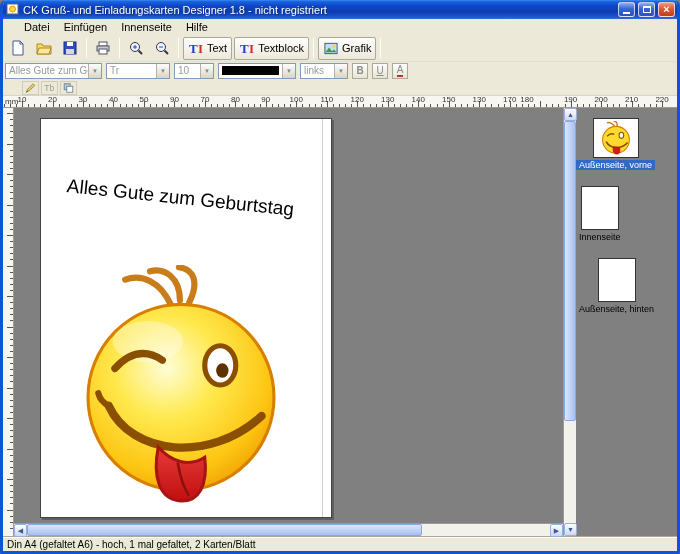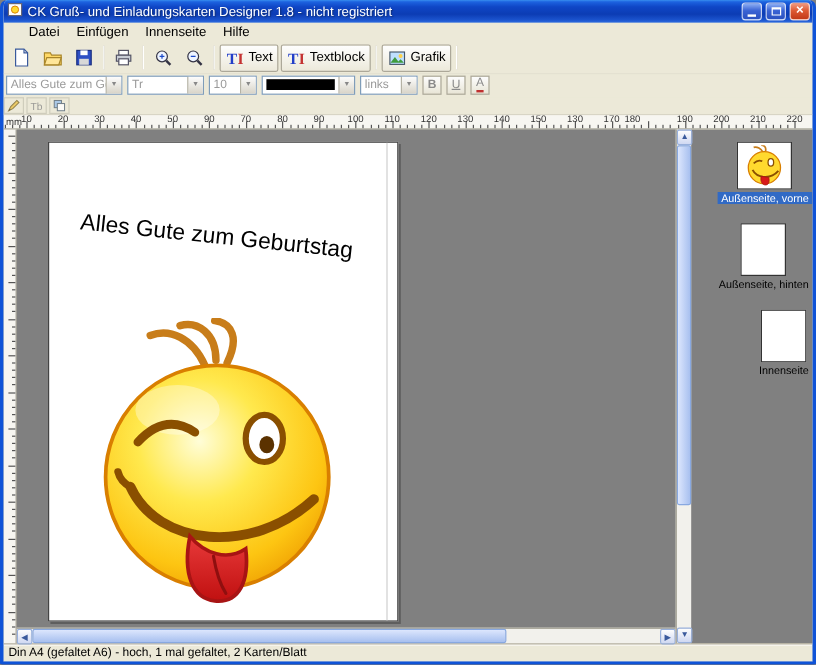--- a/index.html
+++ b/index.html
@@ -46,21 +46,21 @@
   .size-combo{width:40px;}
   .color-combo{width:78px;}
   .align-combo{width:48px;}
   .swatch{flex:1;height:9px;margin:0 3px;background:#000;}
   .fbtn{width:16px;height:16px;border:1px solid #aca899;background:linear-gradient(180deg,#fdfdfd,#e8e5d6);
     font-size:10px;color:#8a8a8a;display:flex;align-items:center;justify-content:center;padding:0;font-family:inherit;}
   .fbtn .u{text-decoration:underline;}
   .fbtn .a{border-bottom:2px solid #c03030;line-height:1;}
 
   
-  .toolbar-small{flex:0 0 15px;display:flex;align-items:center;gap:2px;background:#ece9d8;padding:0 0;border-bottom:1px solid #d8d5c5;}
+  .toolbar-small{flex:0 0 15px;display:flex;align-items:center;gap:2px;background:#ece9d8;padding:0 19px;border-bottom:1px solid #d8d5c5;}
   .sbtn{width:17px;height:14px;display:flex;align-items:center;justify-content:center;background:transparent;
     border:1px solid #c9c6b6;opacity:.8;padding:0;font-size:8px;color:#777;font-family:inherit;}
 
   
   .ruler-h{flex:0 0 12px;position:relative;background:#f7f6f1;border-bottom:1px solid #9c9a8c;font-size:8px;color:#333;}
   .ruler-unit{position:absolute;left:2px;top:1px;font-size:8px;}
   .ticks{position:absolute;inset:0;overflow:hidden;}
   .tick{position:absolute;bottom:0;width:1px;height:3px;background:#555;}
   .tick.major{height:6px;}
   .tick-label{position:absolute;top:-1px;transform:translateX(-50%);font-size:8px;}
@@ -88,21 +88,21 @@
   .hscroll .scroll-btn.right{right:0;top:0;}
   .hthumb{position:absolute;left:13px;top:0;height:12px;width:72%;
     background:linear-gradient(180deg,#dce6fd,#a8c0ef);border:1px solid #88a8e0;border-radius:2px;}
   .vscroll{flex:0 0 13px;width:13px;position:relative;background:#f2f1ec;border-left:1px solid #9c9a8c;}
   .vscroll .scroll-btn.top{top:0;left:0;}
   .vscroll .scroll-btn.bottom{bottom:0;left:0;}
   .vthumb{position:absolute;top:13px;left:0;width:12px;height:70%;
     background:linear-gradient(90deg,#dce6fd,#a8c0ef);border:1px solid #88a8e0;border-radius:2px;}
 
   
-  .sidepanel{flex:0 0 101px;width:101px;background:#808080;display:flex;flex-direction:column;align-items:flex-end;padding-top:10px;}
+  .sidepanel{flex:0 0 101px;width:101px;background:#808080;display:flex;flex-direction:column;align-items:flex-start;padding-top:10px;}
   .thumb-group{display:flex;flex-direction:column;align-items:center;margin-bottom:16px;cursor:pointer;}
   .thumb{background:#fff;border:1px solid #333;display:flex;align-items:center;justify-content:center;}
   .thumb-front{width:46px;height:40px;}
   .thumb.blank{width:38px;height:44px;}
   .thumb-label{margin-top:2px;font-size:9px;color:#000;padding:0 3px;white-space:nowrap;}
   .thumb-group.selected .thumb-label{background:#316ac5;color:#fff;}
 
   
   .statusbar{flex:0 0 15px;background:#ece9d8;display:flex;align-items:center;font-size:10px;
     padding-left:4px;border-top:1px solid #aca899;box-shadow:inset 0 1px 0 #fff;}
@@ -528,25 +528,25 @@
             <path d="M10,17 Q14,13 18,15" fill="none" stroke="#8a4f00" stroke-width="1.6"></path>
             <ellipse cx="26" cy="16" rx="2.6" ry="3.4" fill="#fff" stroke="#8a4f00" stroke-width="1.2"></ellipse>
             <path d="M9,23 C13,31 26,32 33,24" fill="none" stroke="#8a4f00" stroke-width="1.8"></path>
             <path d="M17,29 C16,34 18,37 21,37 C24,37 25,34 24,30 Z" fill="#d81919" stroke="#a81414" stroke-width="0.8"></path>
           </svg>
         </div>
         <div class="thumb-label">Außenseite, vorne</div>
       </div>
       <div class="thumb-group">
         <div class="thumb blank"></div>
-        <div class="thumb-label">Außenseite, hinten</div>
+        <div class="thumb-label">Innenseite</div>
       </div>
       <div class="thumb-group">
         <div class="thumb blank"></div>
-        <div class="thumb-label">Innenseite</div>
+        <div class="thumb-label">Außenseite, hinten</div>
       </div>
     </div>
   </div>
 
   <div class="statusbar">
     <span>Din A4 (gefaltet A6) - hoch, 1 mal gefaltet, 2 Karten/Blatt</span>
   </div>
 
 </div>
 

